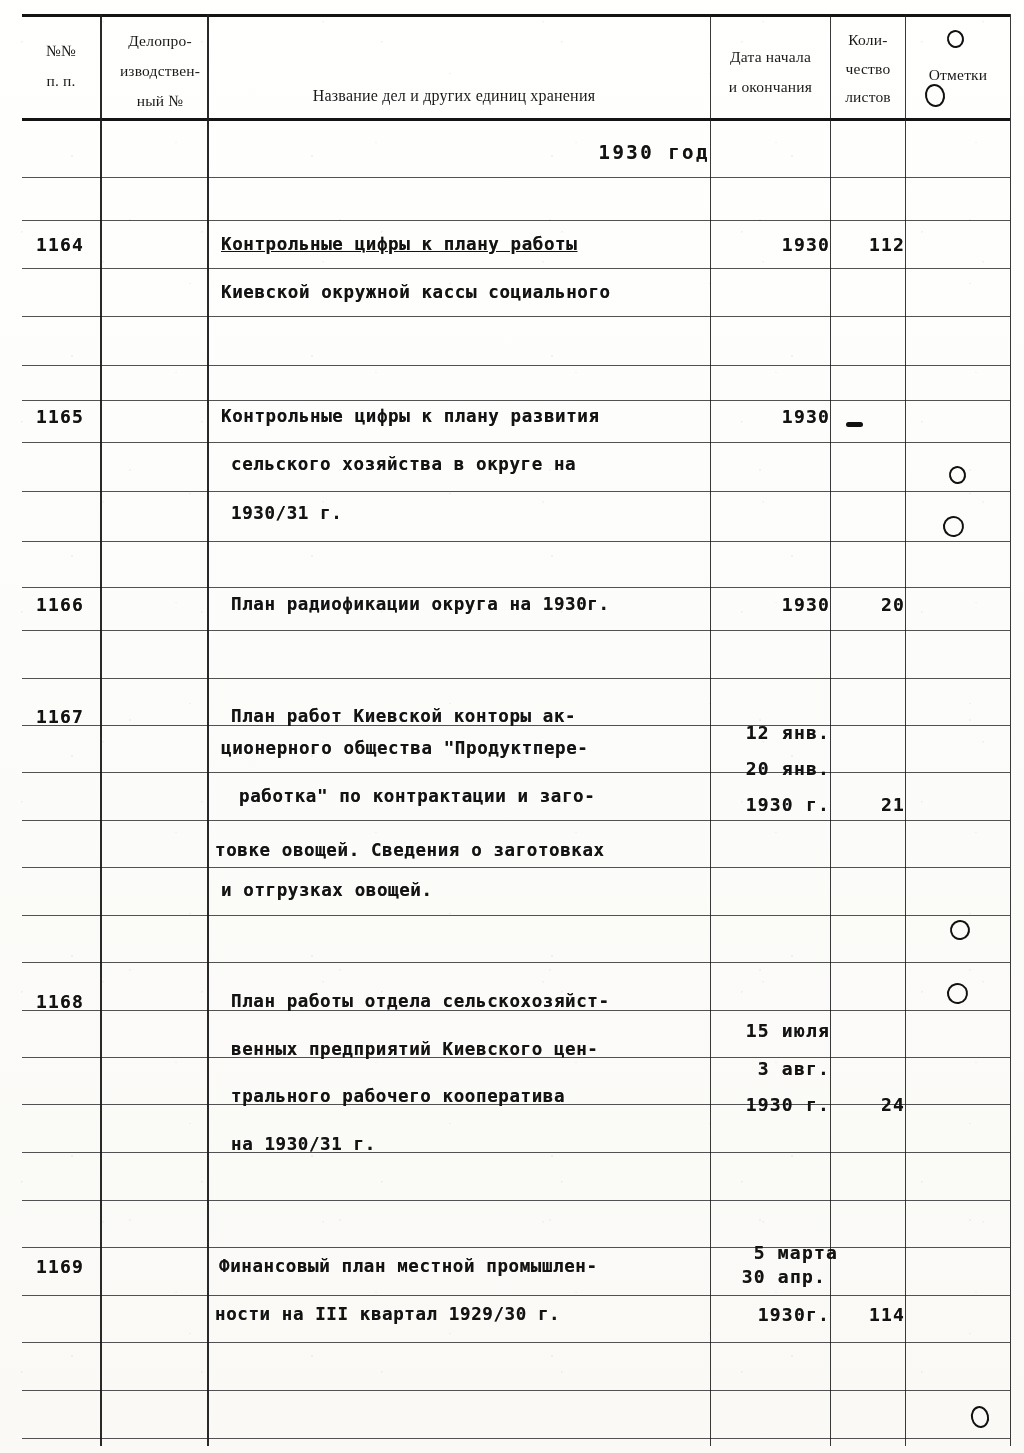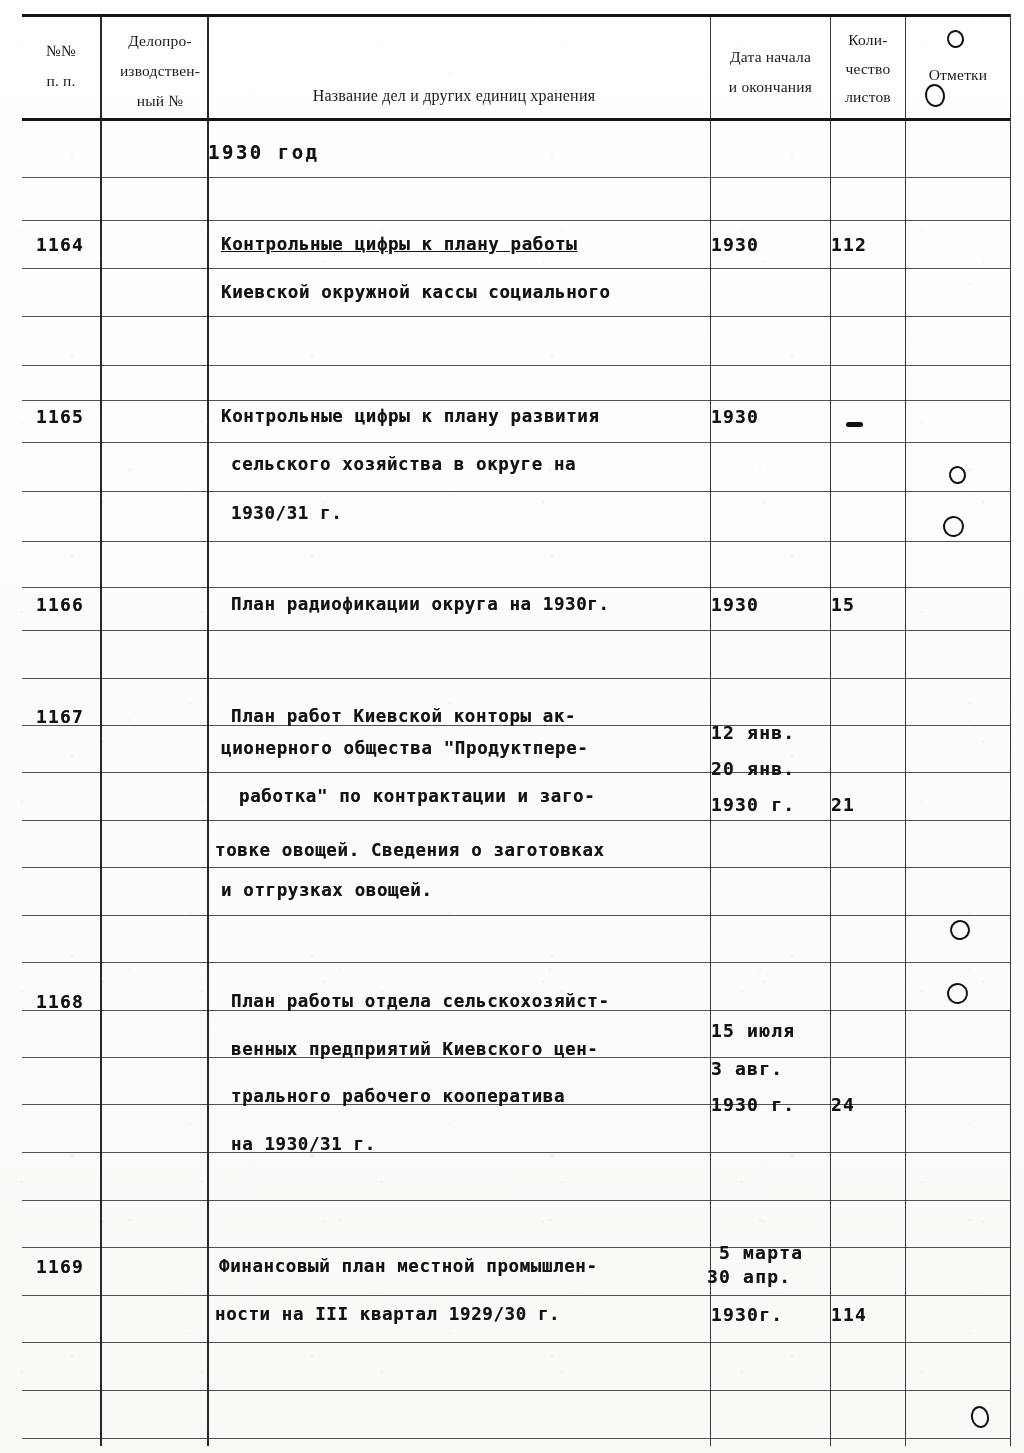--- a/index.html
+++ b/index.html
@@ -38,21 +38,21 @@
     position:absolute;
     font-family:"DejaVu Sans Mono", monospace;
     color:#131313;
     font-size:17.5px;
     letter-spacing:.6px;
     white-space:nowrap;
     font-weight:700;
     text-shadow:0 0 .6px rgba(0,0,0,.55);
   }
   .cell.num{font-size:18px;letter-spacing:1.2px;}
-  .cell.ctr{text-align:left;}
+  .cell.ctr{text-align:right;}
   .cell.yeartitle{font-size:19px;letter-spacing:2.5px;}
 
   
   .hdr{
     position:absolute;
     font-family:"Liberation Serif", serif;
     color:#1a1a1a;
     font-size:15.5px;
     text-align:center;
     line-height:1.95;
@@ -162,21 +162,21 @@
   <div class="cell num" style="left:14px;top:392px;">1165</div>
   <div class="cell" style="left:199px;top:392px;">Контрольные цифры к плану развития</div>
   <div class="cell" style="left:209px;top:440px;">сельского хозяйства в округе на</div>
   <div class="cell" style="left:209px;top:489px;">1930/31 г.</div>
   <div class="cell num ctr" style="left:689px;top:392px;width:119px;">1930</div>
   <div class="dash" style="left:824px;top:408px;"></div>
 
   <div class="cell num" style="left:14px;top:580px;">1166</div>
   <div class="cell" style="left:209px;top:580px;">План радиофикации округа на 1930г.</div>
   <div class="cell num ctr" style="left:689px;top:580px;width:119px;">1930</div>
-  <div class="cell num ctr" style="left:809px;top:580px;width:74px;">15</div>
+  <div class="cell num ctr" style="left:809px;top:580px;width:74px;">20</div>
 
   <div class="cell num" style="left:14px;top:676px;margin-top:16px;">1167</div>
   <div class="cell" style="left:209px;top:676px;margin-top:16px;">План работ Киевской конторы ак-</div>
   <div class="cell" style="left:199px;top:724px;">ционерного общества "Продуктпере-</div>
   <div class="cell" style="left:217px;top:772px;">работка" по контрактации и заго-</div>
   <div class="cell" style="left:193px;top:820px;margin-top:6px;">товке овощей. Сведения о заготовках</div>
   <div class="cell" style="left:199px;top:866px;">и отгрузках овощей.</div>
   <div class="cell num ctr" style="left:689px;top:708px;width:119px;">12 янв.</div>
   <div class="cell num ctr" style="left:689px;top:744px;width:119px;">20 янв.</div>
   <div class="cell num ctr" style="left:689px;top:780px;width:119px;">1930 г.</div>

